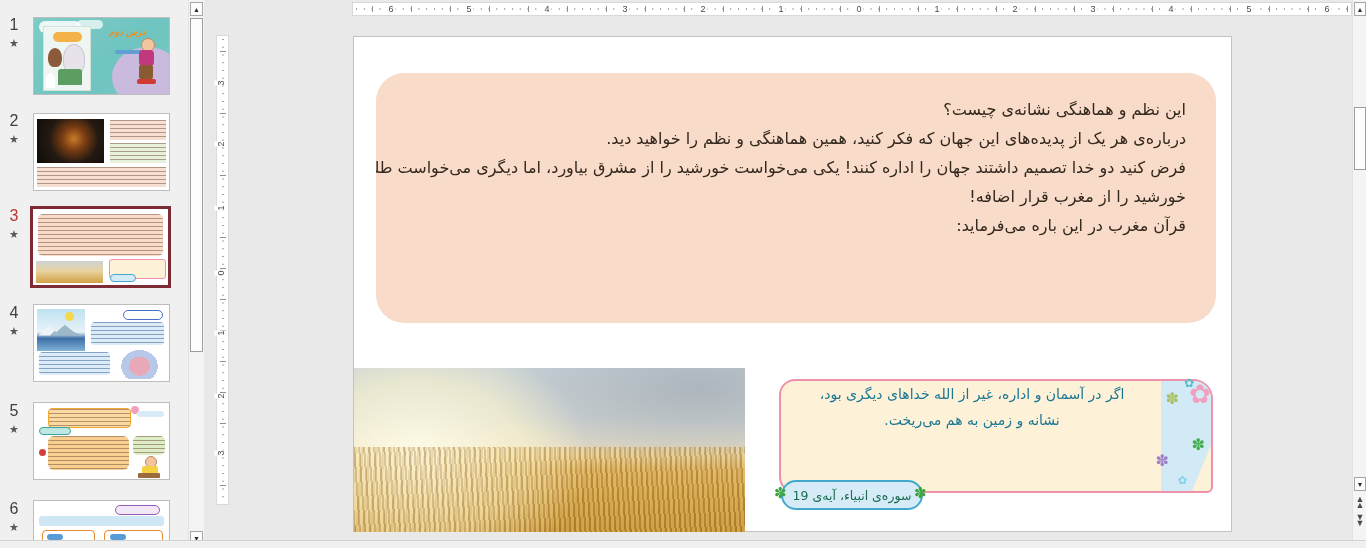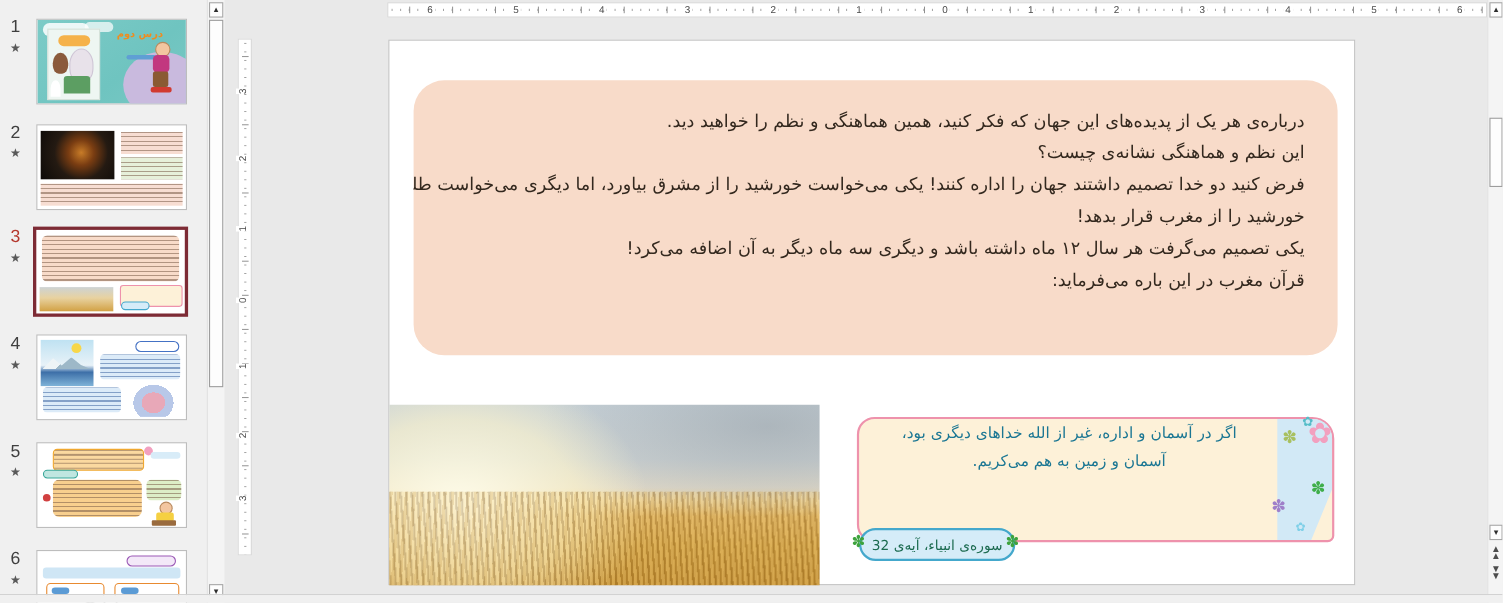--- a/index.html
+++ b/index.html
@@ -64,21 +64,21 @@
   #bottomline{left:0;top:540px;width:1366px;height:1px;background:#d2d2d2;}
   #bottomstrip{left:0;top:541px;width:1366px;height:7px;background:#f0f0f0;}
 </style>
 </head>
 <body>
 
 <div id="panel" class="abs">
 
   <div class="abs snum" style="left:2px;top:16px;">1</div>
   <div class="abs sstar" style="left:2px;top:37px;">★</div>
-  <div class="abs thumb" style="top:17px;">
+  <div class="abs thumb" style="top:17px;font-style:italic;">
     <div class="abs" style="inset:0;background:linear-gradient(140deg,#7ccbc7 0%,#6fc4c0 60%,#79c9c4 100%);"></div>
     <div class="abs" style="left:58%;top:38%;width:70px;height:60px;border-radius:50%;background:#c9bade;"></div>
     <div class="abs" style="left:4%;top:4%;width:42px;height:12px;border-radius:8px;background:rgba(255,255,255,.85);"></div>
     <div class="abs" style="left:32%;top:2%;width:26px;height:9px;border-radius:6px;background:rgba(255,255,255,.7);"></div>
 
     <div class="abs" style="left:7%;top:10%;width:34%;height:84%;background:#eef6f2;border:1px solid #d5e2da;">
       <div class="abs" style="left:18%;top:8%;width:64%;height:16%;border-radius:5px;background:#f5b24a;"></div>
       <div class="abs" style="left:8%;top:34%;width:30%;height:30%;border-radius:50% 50% 40% 40%;background:#8a5a3b;"></div>
       <div class="abs" style="left:40%;top:28%;width:44%;height:44%;border-radius:50% 50% 42% 42%;background:#e8e2ea;border:1px solid #cfc6d6;"></div>
       <div class="abs" style="left:30%;top:66%;width:52%;height:26%;background:#5c9e62;border-radius:3px 3px 0 0;"></div>
@@ -185,47 +185,46 @@
   <span class="rnumv" style="top:237px;">0</span>
   <span class="rnumv" style="top:297px;">1</span>
   <span class="rnumv" style="top:360px;">2</span>
   <span class="rnumv" style="top:417px;">3</span>
 </div>
 
 <div id="slide" class="abs">
 
   <div id="peachbox" class="abs">
     <div id="peachtext" class="fa">
+      <div>این نظم و هماهنگی نشانه‌ی چیست؟</div>
       <div>درباره‌ی هر یک از پدیده‌های این جهان که فکر کنید، همین هماهنگی و نظم را خواهید دید.</div>
-      <div>این نظم و هماهنگی نشانه‌ی چیست؟</div>
       <div>فرض کنید دو خدا تصمیم داشتند جهان را اداره کنند! یکی می‌خواست خورشید را از مشرق بیاورد، اما دیگری می‌خواست طلوع</div>
-      <div>خورشید را از مغرب قرار بدهد!</div>
-      <div>یکی تصمیم می‌گرفت هر سال ۱۲ ماه داشته باشد و دیگری سه ماه دیگر به آن اضافه می‌کرد!</div>
+      <div>خورشید را از مغرب قرار اضافه!</div>
       <div>قرآن مغرب در این باره می‌فرماید:</div>
     </div>
   </div>
 
   <div id="wheat" class="abs"></div>
 
   <div id="versebox" class="abs">
     <div id="versedeco"></div>
     <span class="flower" style="right:0;top:0;font-size:26px;color:#f2a0bf;">✿</span>
     <span class="flower" style="right:32px;top:10px;font-size:16px;color:#a8c060;">✽</span>
     <span class="flower" style="right:17px;top:-4px;font-size:12px;color:#55bdc8;">✿</span>
     <span class="flower" style="right:6px;top:56px;font-size:16px;color:#3fae4a;">✽</span>
     <span class="flower" style="right:42px;top:72px;font-size:16px;color:#9f7fc9;">✽</span>
     <span class="flower" style="right:24px;top:94px;font-size:11px;color:#7fd0e8;">✿</span>
     <div id="versetext" class="fa">
       <div class="verse-tr">اگر در آسمان و اداره، غیر از الله خداهای دیگری بود،</div>
-      <div class="verse-tr">آسمان و زمین به هم می‌کریم.</div>
+      <div class="verse-tr">نشانه و زمین به هم می‌ریخت.</div>
     </div>
   </div>
 
   <div id="badge" class="abs fa">
-    <span>سوره‌ی انبیاء، آیه‌ی 32</span>
+    <span>سوره‌ی انبیاء، آیه‌ی 19</span>
   </div>
   <span class="flower abs" style="left:420px;top:448px;font-size:15px;color:#3da33d;">✽</span>
   <span class="flower abs" style="left:560px;top:448px;font-size:15px;color:#3da33d;">✽</span>
 </div>
 
 <div class="abs sbtrack" style="left:1352px;top:0;width:14px;height:548px;">
   <div class="abs sbbtn" style="left:1px;top:2px;width:12px;height:14px;">▲</div>
   <div class="abs sbthumb" style="left:1px;top:107px;width:12px;height:63px;"></div>
   <div class="abs sbbtn" style="left:1px;top:477px;width:12px;height:14px;">▼</div>
   <div class="abs dblarrow" style="left:1px;top:494px;width:12px;height:16px;">

